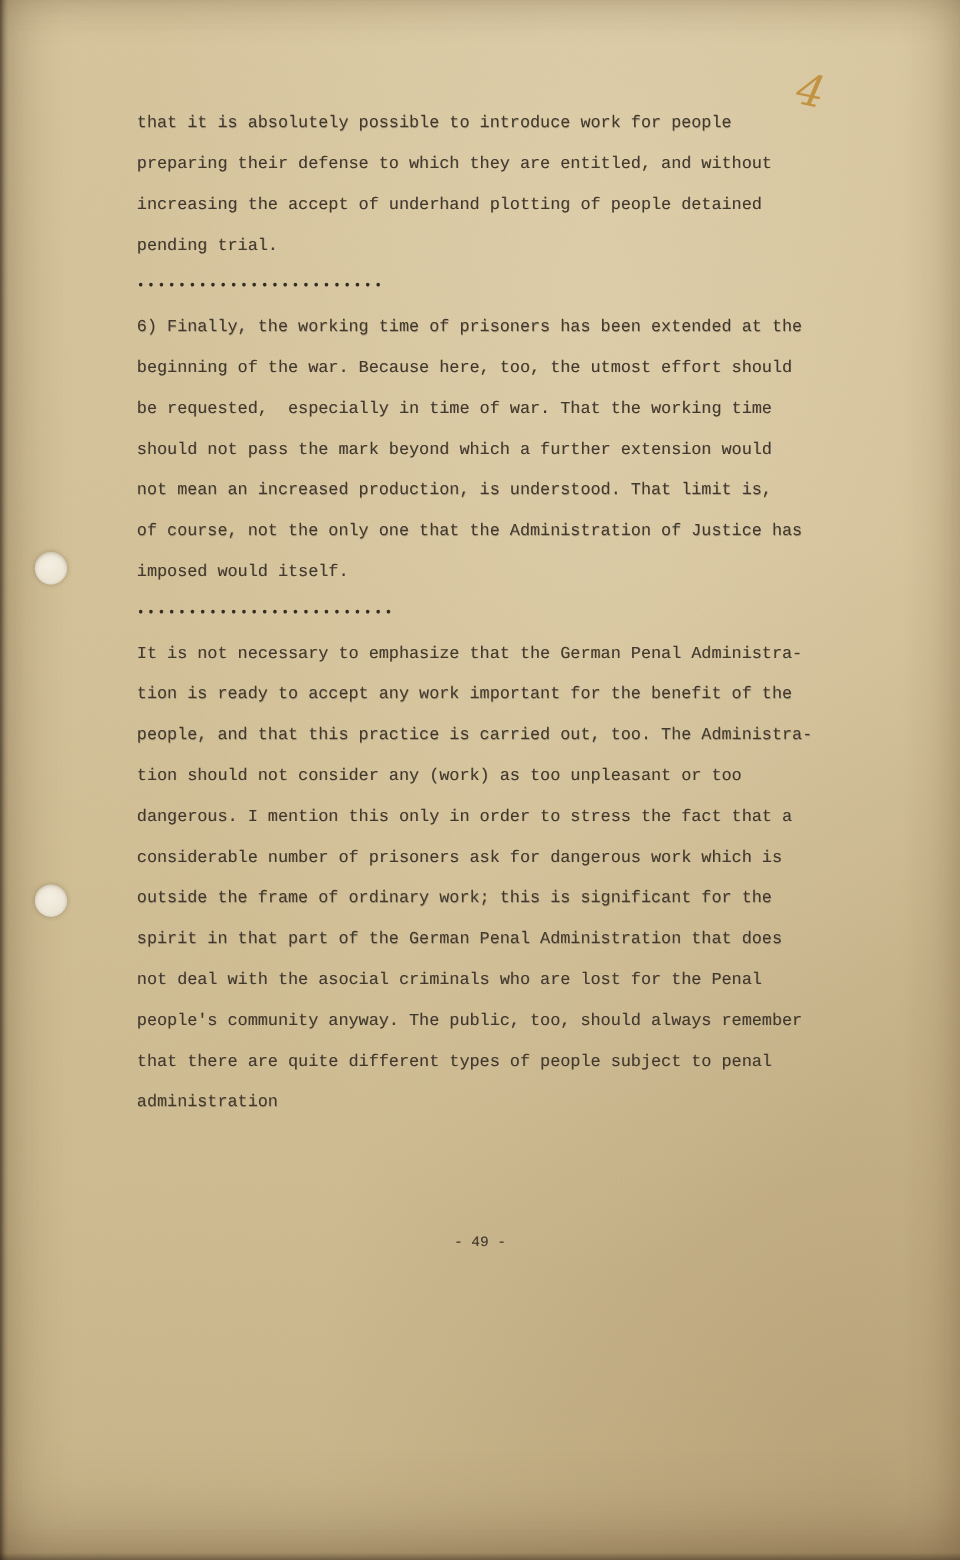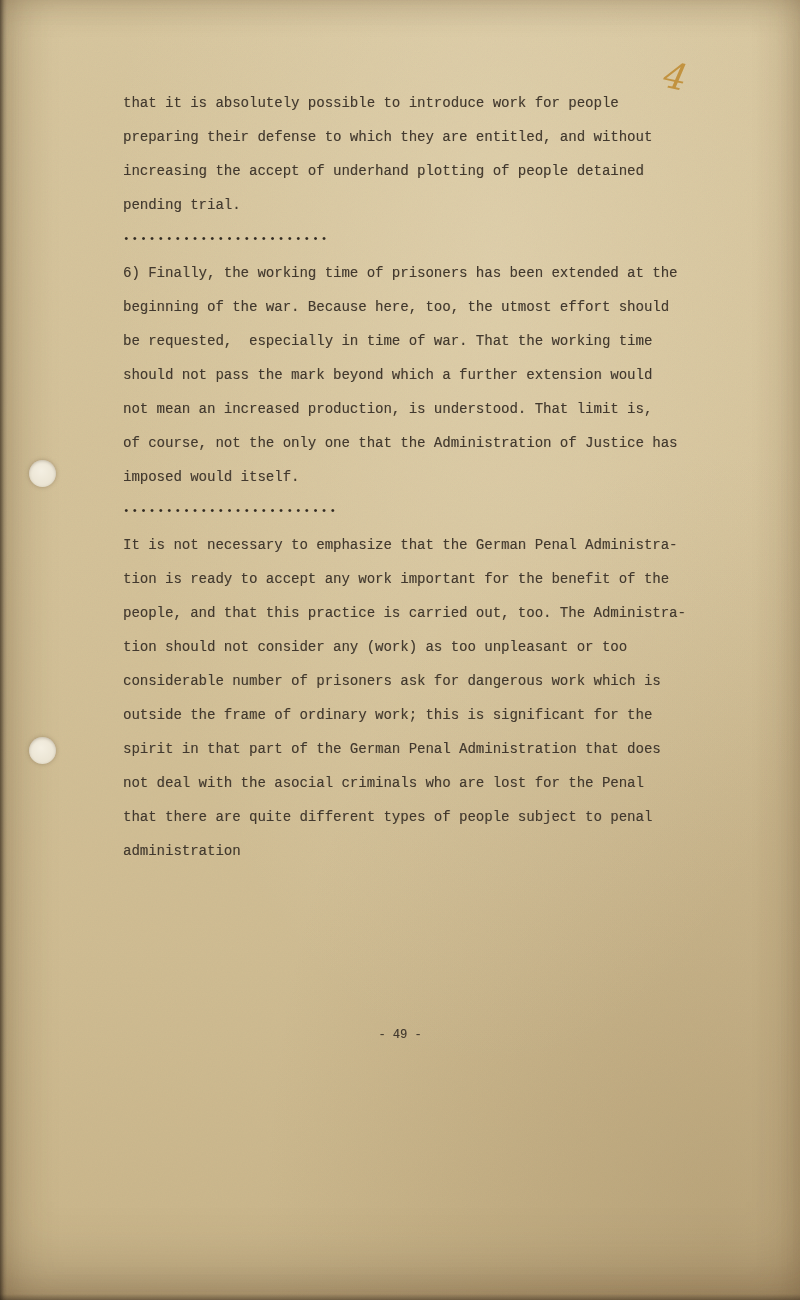--- a/index.html
+++ b/index.html
@@ -43,21 +43,21 @@
   }
   .grain {
     position: absolute;
     left: 0; top: 0;
     opacity: 0.05;
     mix-blend-mode: multiply;
     pointer-events: none;
   }
   .text-area {
     position: absolute;
-    left: 123px;
+    left: 114px;
     top: 86px;
     width: 600px;
     color: #42392e;
     font-size: 14px;
   }
   .line {
     height: 34px;
     line-height: 34px;
     white-space: pre;
     text-shadow: 0.4px 0.4px 0 rgba(66,58,48,0.35);
@@ -144,24 +144,26 @@
       <div class="line">imposed would itself.</div>
     </div>
 
     <div class="line separator">•••••••••••••••••••••••••</div>
 
     <div>
       <div class="line">It is not necessary to emphasize that the German Penal Administra-</div>
       <div class="line">tion is ready to accept any work important for the benefit of the</div>
       <div class="line">people, and that this practice is carried out, too. The Administra-</div>
       <div class="line">tion should not consider any (work) as too unpleasant or too</div>
+      <div class="line">dangerous. I mention this only in order to stress the fact that a</div>
       <div class="line">considerable number of prisoners ask for dangerous work which is</div>
       <div class="line">outside the frame of ordinary work; this is significant for the</div>
       <div class="line">spirit in that part of the German Penal Administration that does</div>
       <div class="line">not deal with the asocial criminals who are lost for the Penal</div>
+      <div class="line">people's community anyway. The public, too, should always remember</div>
       <div class="line">that there are quite different types of people subject to penal</div>
       <div class="line">administration</div>
     </div>
 
   </div>
 
   <div class="page-number">- 49 -</div>
 
 </div>
 

